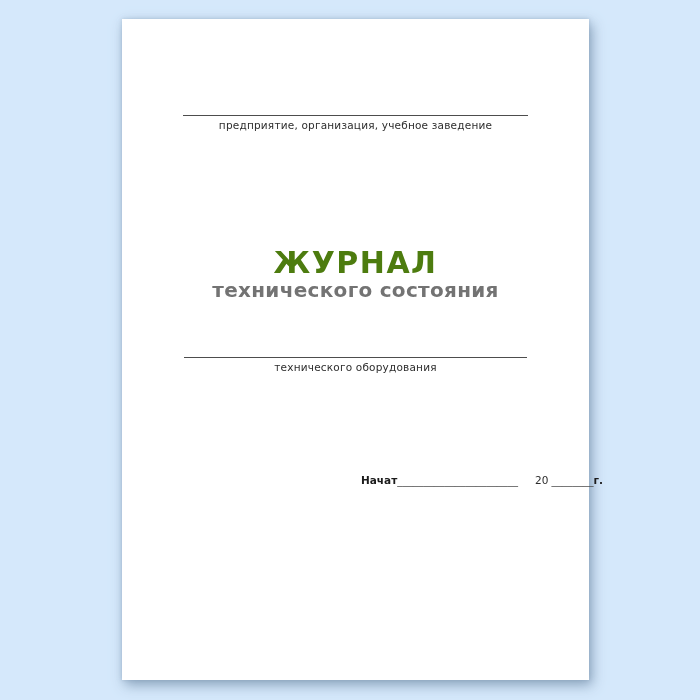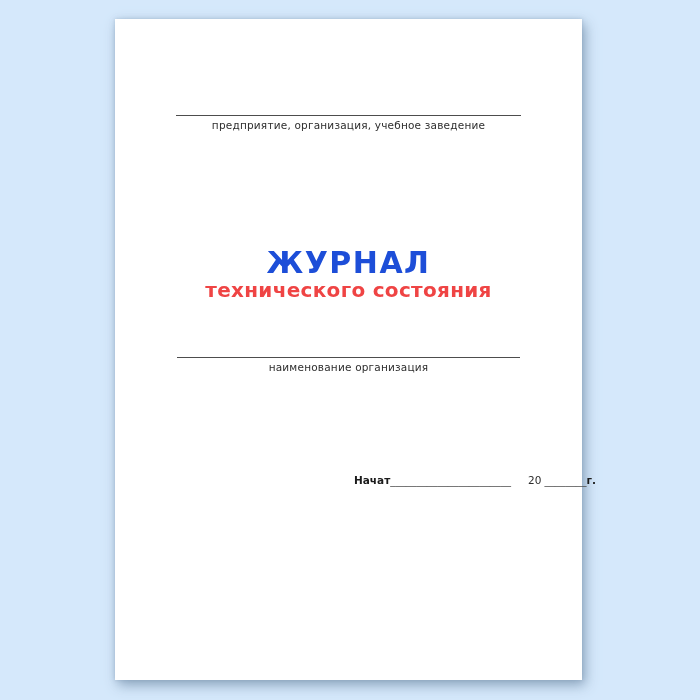--- a/index.html
+++ b/index.html
@@ -12,21 +12,21 @@
     font-family: "DejaVu Sans", "Liberation Sans", sans-serif;
   }
   .canvas {
     position: relative;
     width: 700px;
     height: 700px;
     background: #d5e8fb;
   }
   .page {
     position: absolute;
-    left: 115px;
+    left: 122px;
     top: 19px;
     width: 467px;
     height: 661px;
     background: #ffffff;
     box-shadow: 3px 5px 12px rgba(125, 150, 178, 0.85),
                 0 0 4px rgba(145, 168, 192, 0.55);
   }
   .fill-line {
     position: absolute;
     border-bottom: 1.4px solid #4d4d4d;
@@ -56,33 +56,33 @@
   .equipment-line-caption { top: 342px; }
   .journal-title {
     position: absolute;
     left: 0;
     top: 229px;
     width: 100%;
     text-align: center;
     font-size: 30px;
     font-weight: bold;
     letter-spacing: 1.5px;
-    color: #1d4ed8;
+    color: #4d7c0f;
     line-height: 1;
   }
   .journal-subtitle {
     position: absolute;
     left: 0;
     top: 261px;
     width: 100%;
     text-align: center;
     font-size: 20px;
     font-weight: bold;
     letter-spacing: 0.3px;
-    color: #ef4444;
+    color: #737373;
     line-height: 1;
   }
   .date-row {
     position: absolute;
     left: 210px;
     font-size: 10.5px;
     line-height: 1.2;
     color: #3a3a3a;
     white-space: nowrap;
   }
@@ -116,21 +116,21 @@
 <div class="canvas">
   <div class="page">
 
     <div class="fill-line org-fill-line"></div>
     <div class="line-caption org-line-caption">предприятие, организация, учебное заведение</div>
 
     <div class="journal-title">ЖУРНАЛ</div>
     <div class="journal-subtitle">технического состояния</div>
 
     <div class="fill-line equipment-fill-line"></div>
-    <div class="line-caption equipment-line-caption">наименование организация</div>
+    <div class="line-caption equipment-line-caption">технического оборудования</div>
 
     <div class="date-row date-row-started">
       <span class="date-label">Начат</span><span class="date-fill">_______________________</span><span class="year-prefix">20</span><span class="date-fill">________</span><span class="year-suffix">г.</span>
     </div>
 
 
   </div>
 </div>
 
 </body></html>

